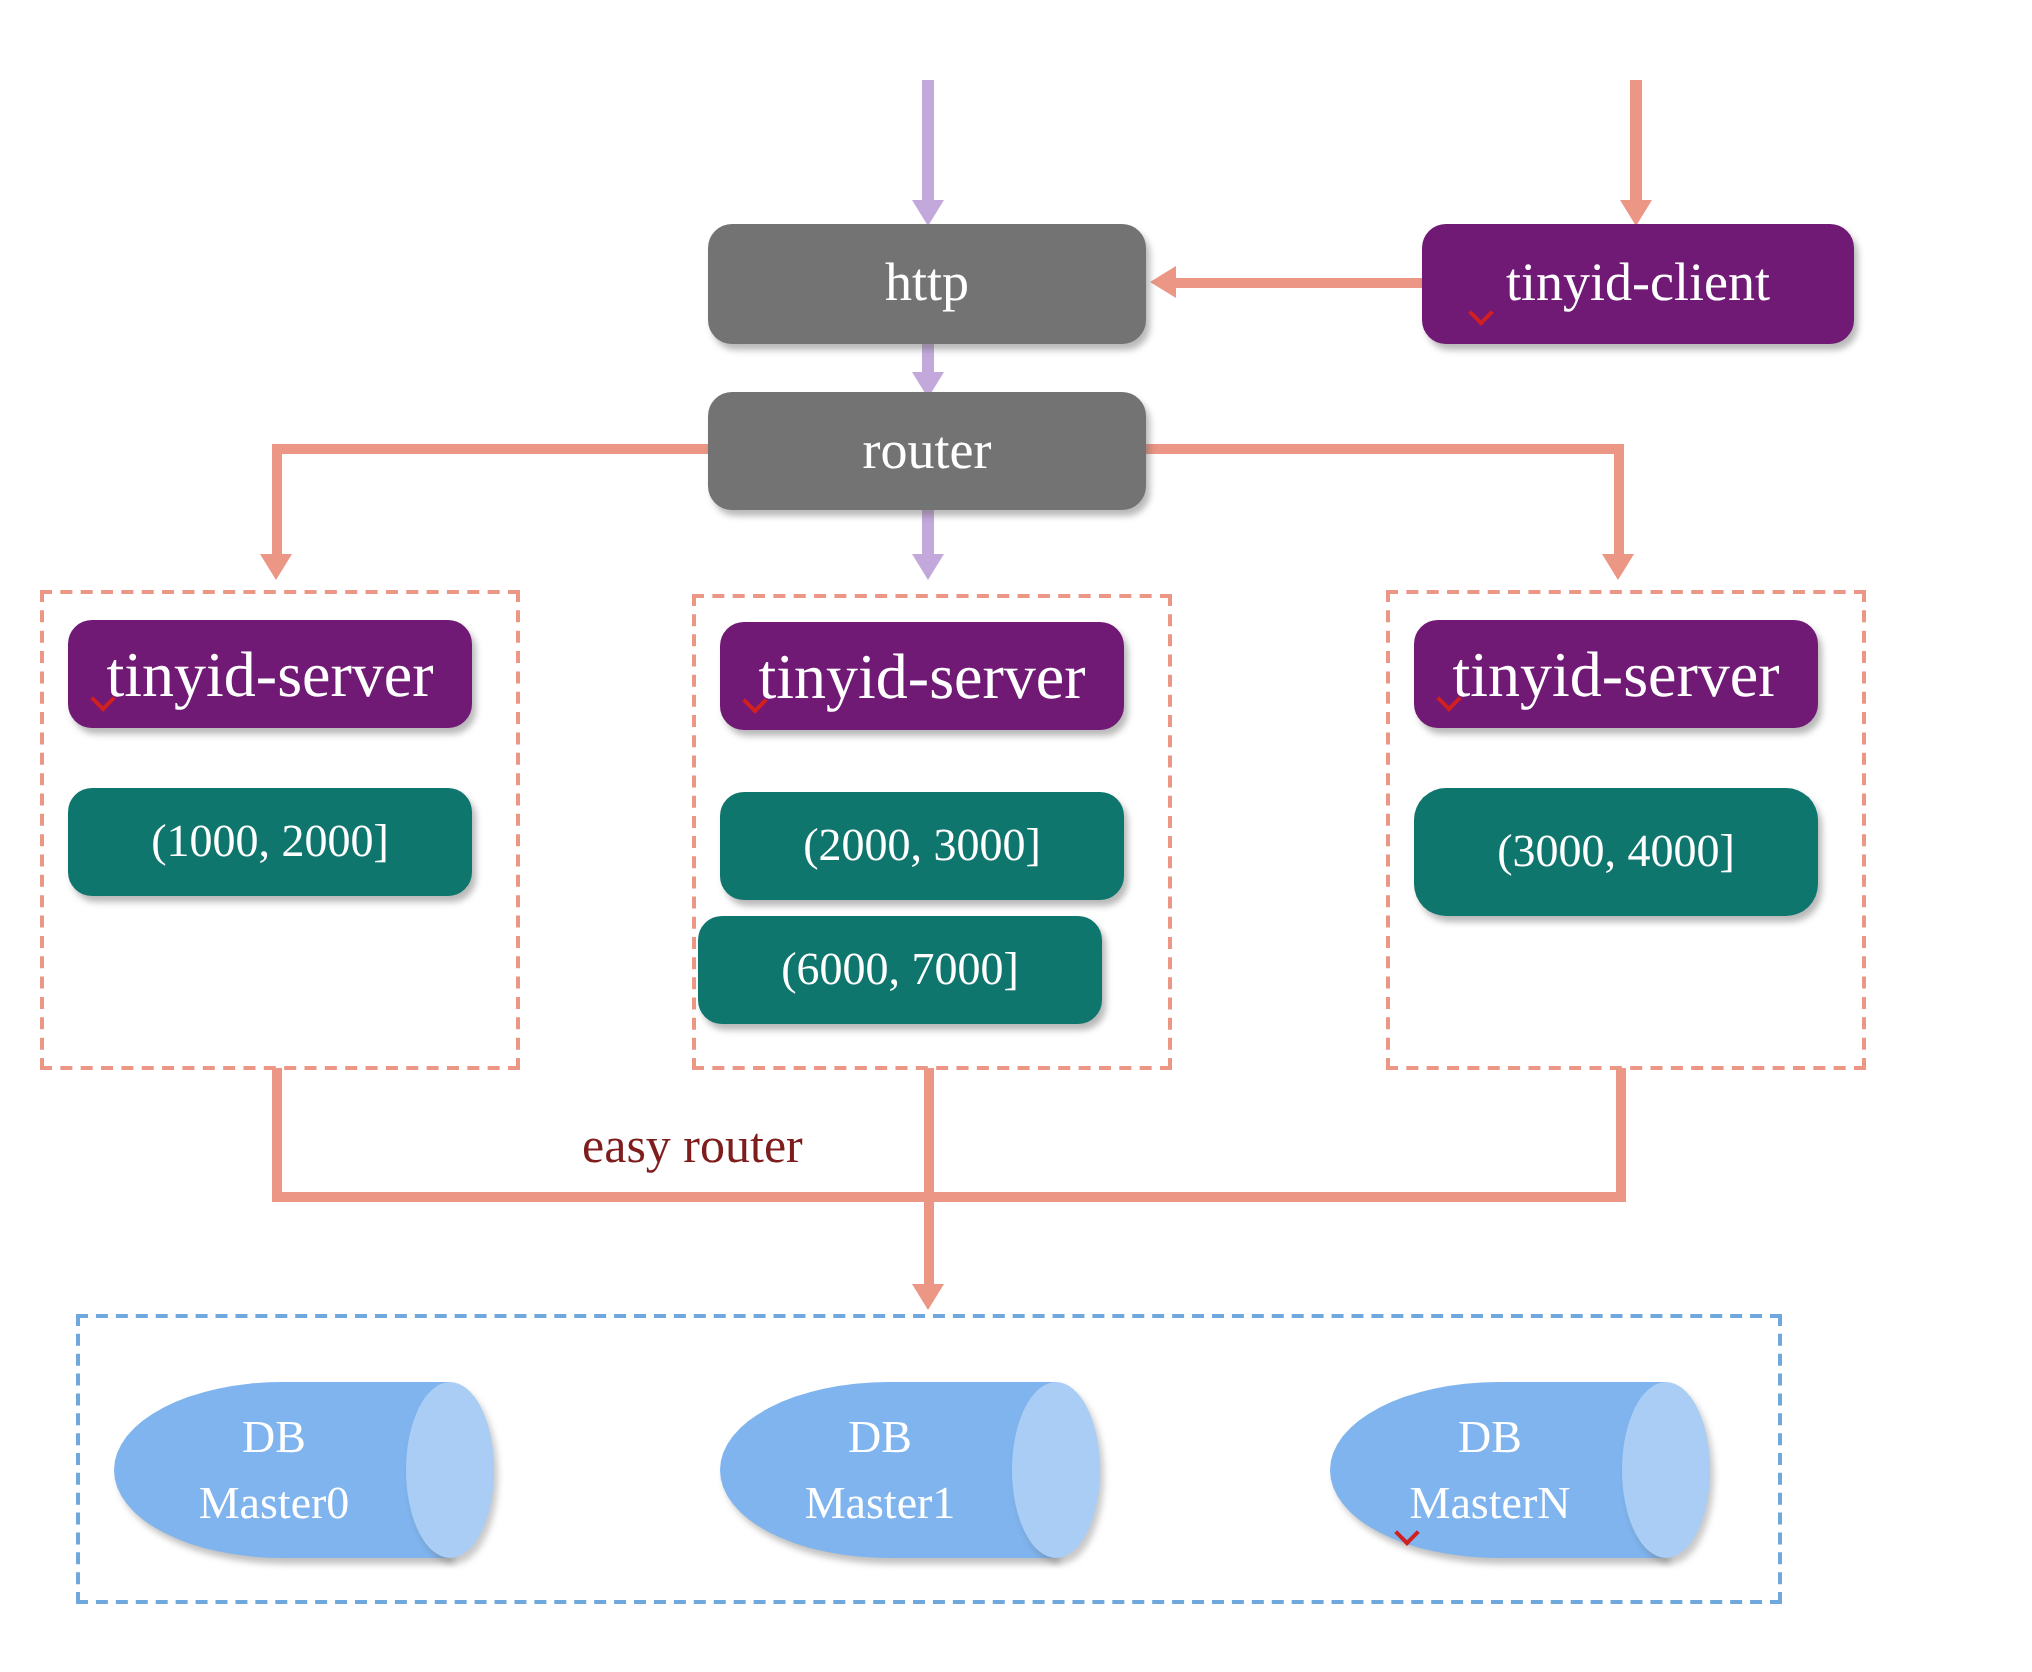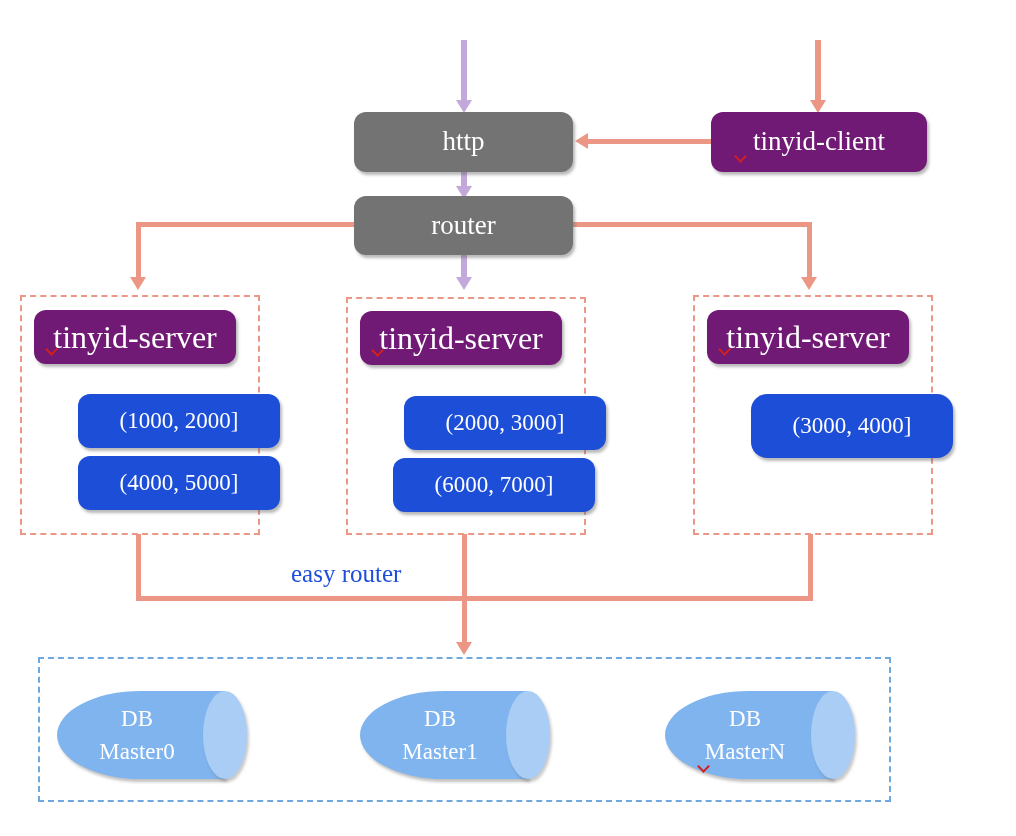--- a/index.html
+++ b/index.html
@@ -26,21 +26,21 @@
     justify-content: center;
     color: #ffffff;
     text-align: center;
     line-height: 1.15;
     border-radius: 12px;
     box-shadow: 2px 3px 3px rgba(100, 100, 100, 0.45);
     user-select: none;
   }
   .node-purple { background: #737373; }
   .node-salmon { background: #701a75; }
-  .node-blue   { background: #1d4ed8; margin-left: 44px; }
+  .node-blue   { background: #0f766e; }
 
   .label-lg { font-size: 27px; }
   .label-md { font-size: 32px; }
   .label-sm { font-size: 23px; }
 
   
   .group-box {
     position: absolute;
     box-sizing: border-box;
     background: transparent;
@@ -111,21 +111,21 @@
     justify-content: center;
     color: #ffffff;
     font-size: 23px;
     line-height: 1.45;
     user-select: none;
   }
 
   
   .annotation {
     position: absolute;
-    color: #1d4ed8;
+    color: #7f1d1d;
     font-size: 25px;
     background: #ffffff;
     padding: 0 6px;
     white-space: nowrap;
     user-select: none;
   }
 
   
   .spellmark {
     position: absolute;
@@ -194,21 +194,20 @@
     <span>tinyid-client</span>
     <span class="spellmark" style="left:25px; top:40px;"></span>
   </div>
 
   <div class="group-box group-salmon" style="left:20px; top:295px; width:240px; height:240px;"></div>
   <div class="node node-salmon label-md" style="left:34px; top:310px; width:202px; height:54px;">
     <span>tinyid-server</span>
     <span class="spellmark" style="left:13px; top:35px;"></span>
   </div>
   <div class="node node-blue label-sm" style="left:34px; top:394px; width:202px; height:54px;">(1000, 2000]</div>
-  <div class="node node-blue label-sm" style="left:34px; top:456px; width:202px; height:54px;">(4000, 5000]</div>
 
   <div class="group-box group-salmon" style="left:346px; top:297px; width:240px; height:238px;"></div>
   <div class="node node-salmon label-md" style="left:360px; top:311px; width:202px; height:54px;">
     <span>tinyid-server</span>
     <span class="spellmark" style="left:13px; top:35px;"></span>
   </div>
   <div class="node node-blue label-sm" style="left:360px; top:396px; width:202px; height:54px;">(2000, 3000]</div>
   <div class="node node-blue label-sm" style="left:349px; top:458px; width:202px; height:54px;">(6000, 7000]</div>
 
   <div class="group-box group-salmon" style="left:693px; top:295px; width:240px; height:240px;"></div>

